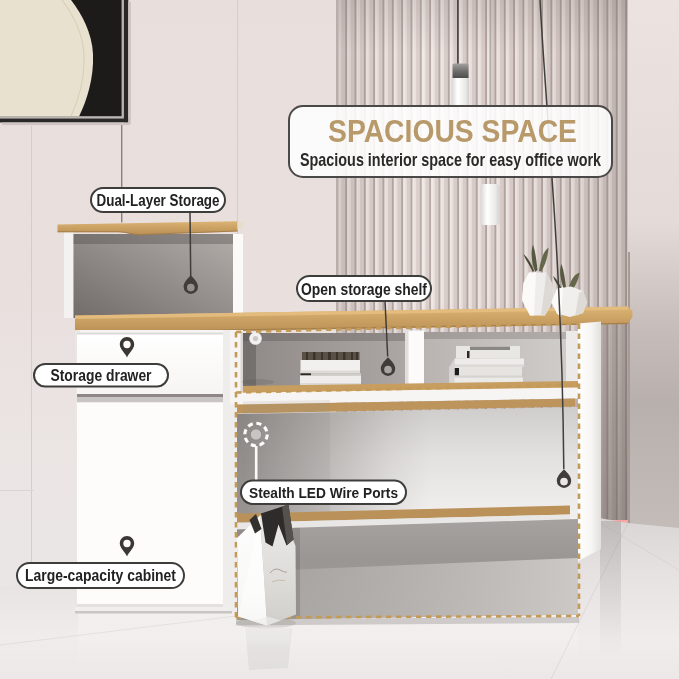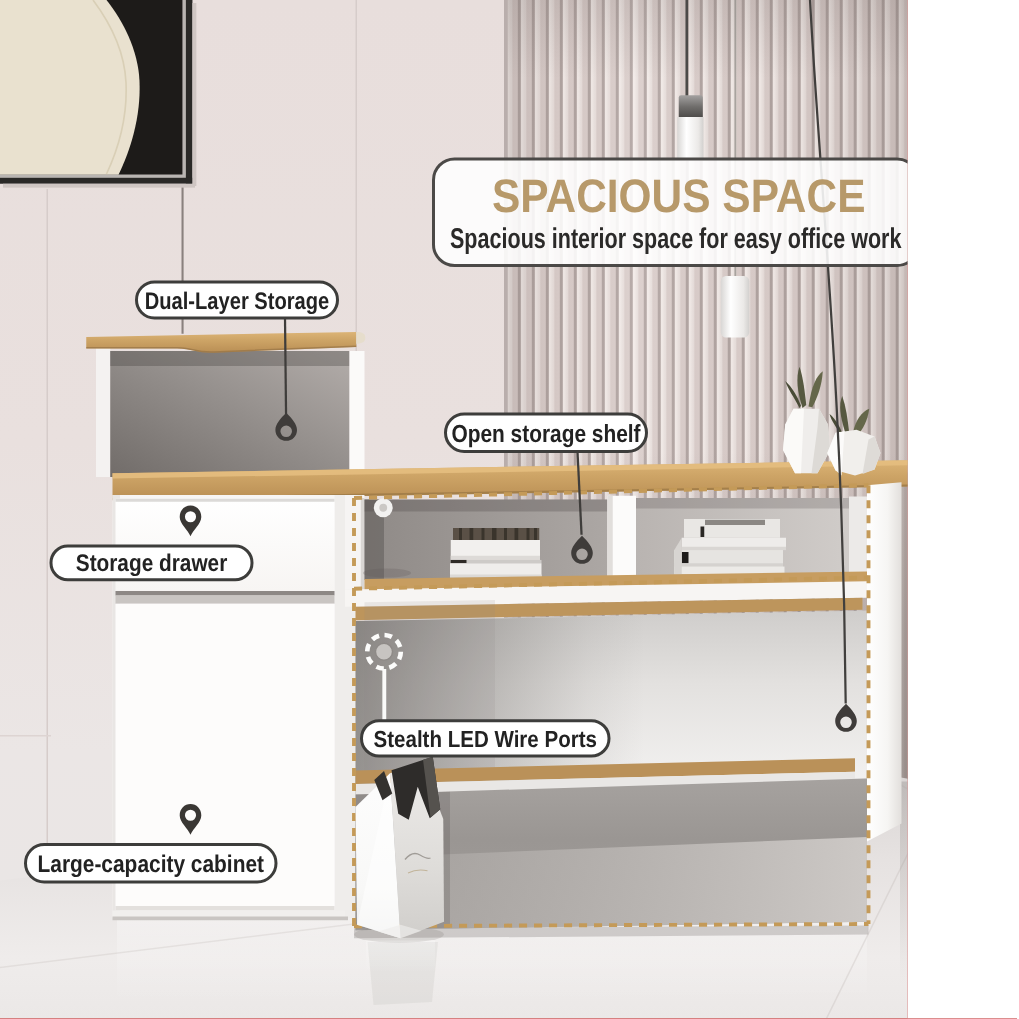--- a/index.html
+++ b/index.html
@@ -1,16 +1,16 @@
 <!DOCTYPE html>
 <html><head>
 <meta charset="utf-8">
 <style>
 html,body{margin:0;padding:0}
-.stage{position:relative;width:605px;height:679px;overflow:hidden;font-family:"Liberation Sans",sans-serif;background:#b91c1c}
+.stage{position:relative;width:679px;height:679px;overflow:hidden;font-family:"Liberation Sans",sans-serif;background:#fca5a5}
 .stage svg{position:absolute;left:0;top:0;display:block}
 </style>
 </head>
 <body>
 <div class="stage">
 <svg width="679" height="679" viewBox="0 0 679 679">
 <defs>
 <pattern id="slats" width="9.33" height="8" patternUnits="userSpaceOnUse">
   <rect x="0" y="0" width="9.33" height="8" fill="#eae1de"></rect>
   <rect x="0" y="0" width="2" height="8" fill="#b0a3a0"></rect>

